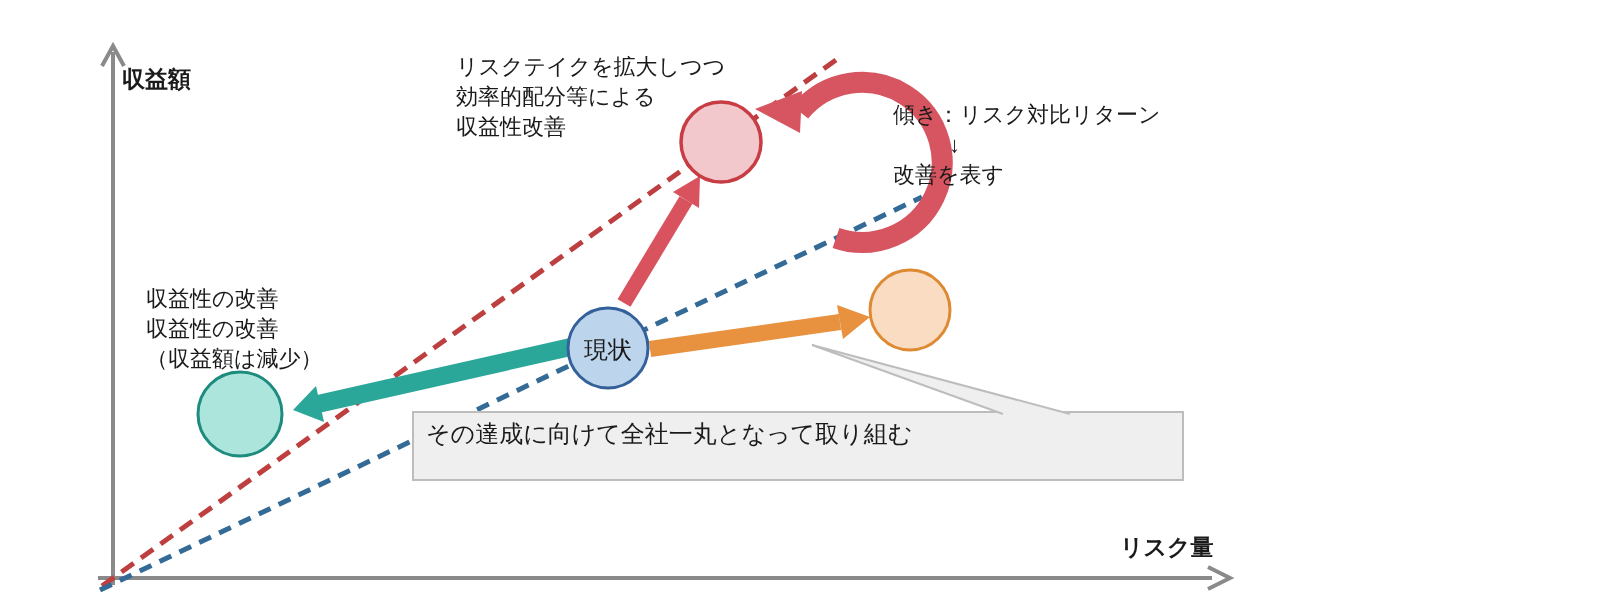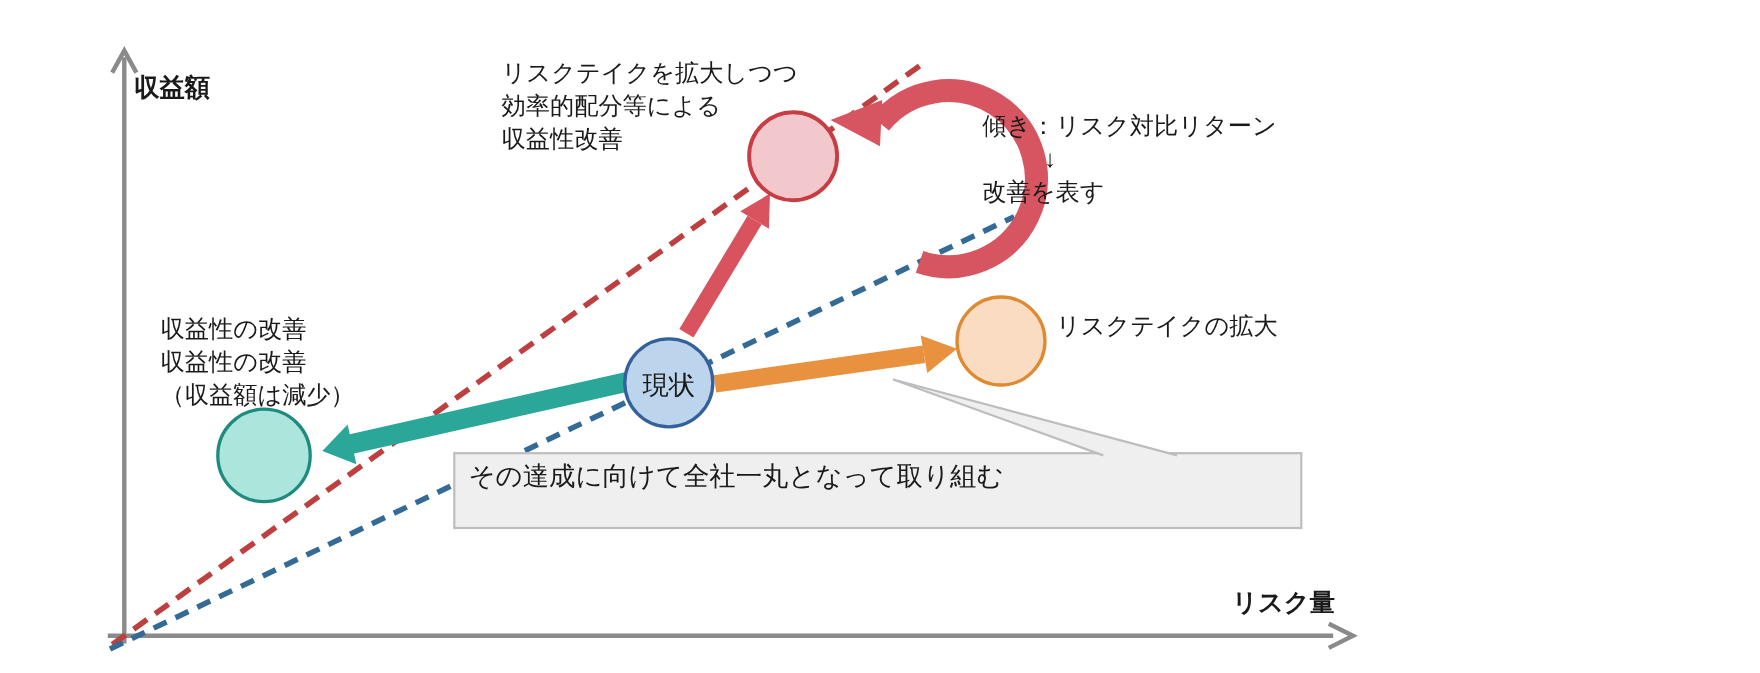--- a/index.html
+++ b/index.html
@@ -76,20 +76,19 @@
     <div>改善を表す</div>
   </div>
 
   <div class="txt ann" style="left:146px; top:284px;">
     <div>収益性の改善</div>
     <div>収益性の改善</div>
     <div>（収益額は減少）</div>
   </div>
 
   <div class="txt ann" style="left:960px; top:282px;">
-    <div>リスクテイクの拡大</div>
   </div>
 
   <div class="txt callout-text" style="left:426px; top:417px;">
     <div>その達成に向けて全社一丸となって取り組む</div>
   </div>
 
 </div>
 
 </body></html>

